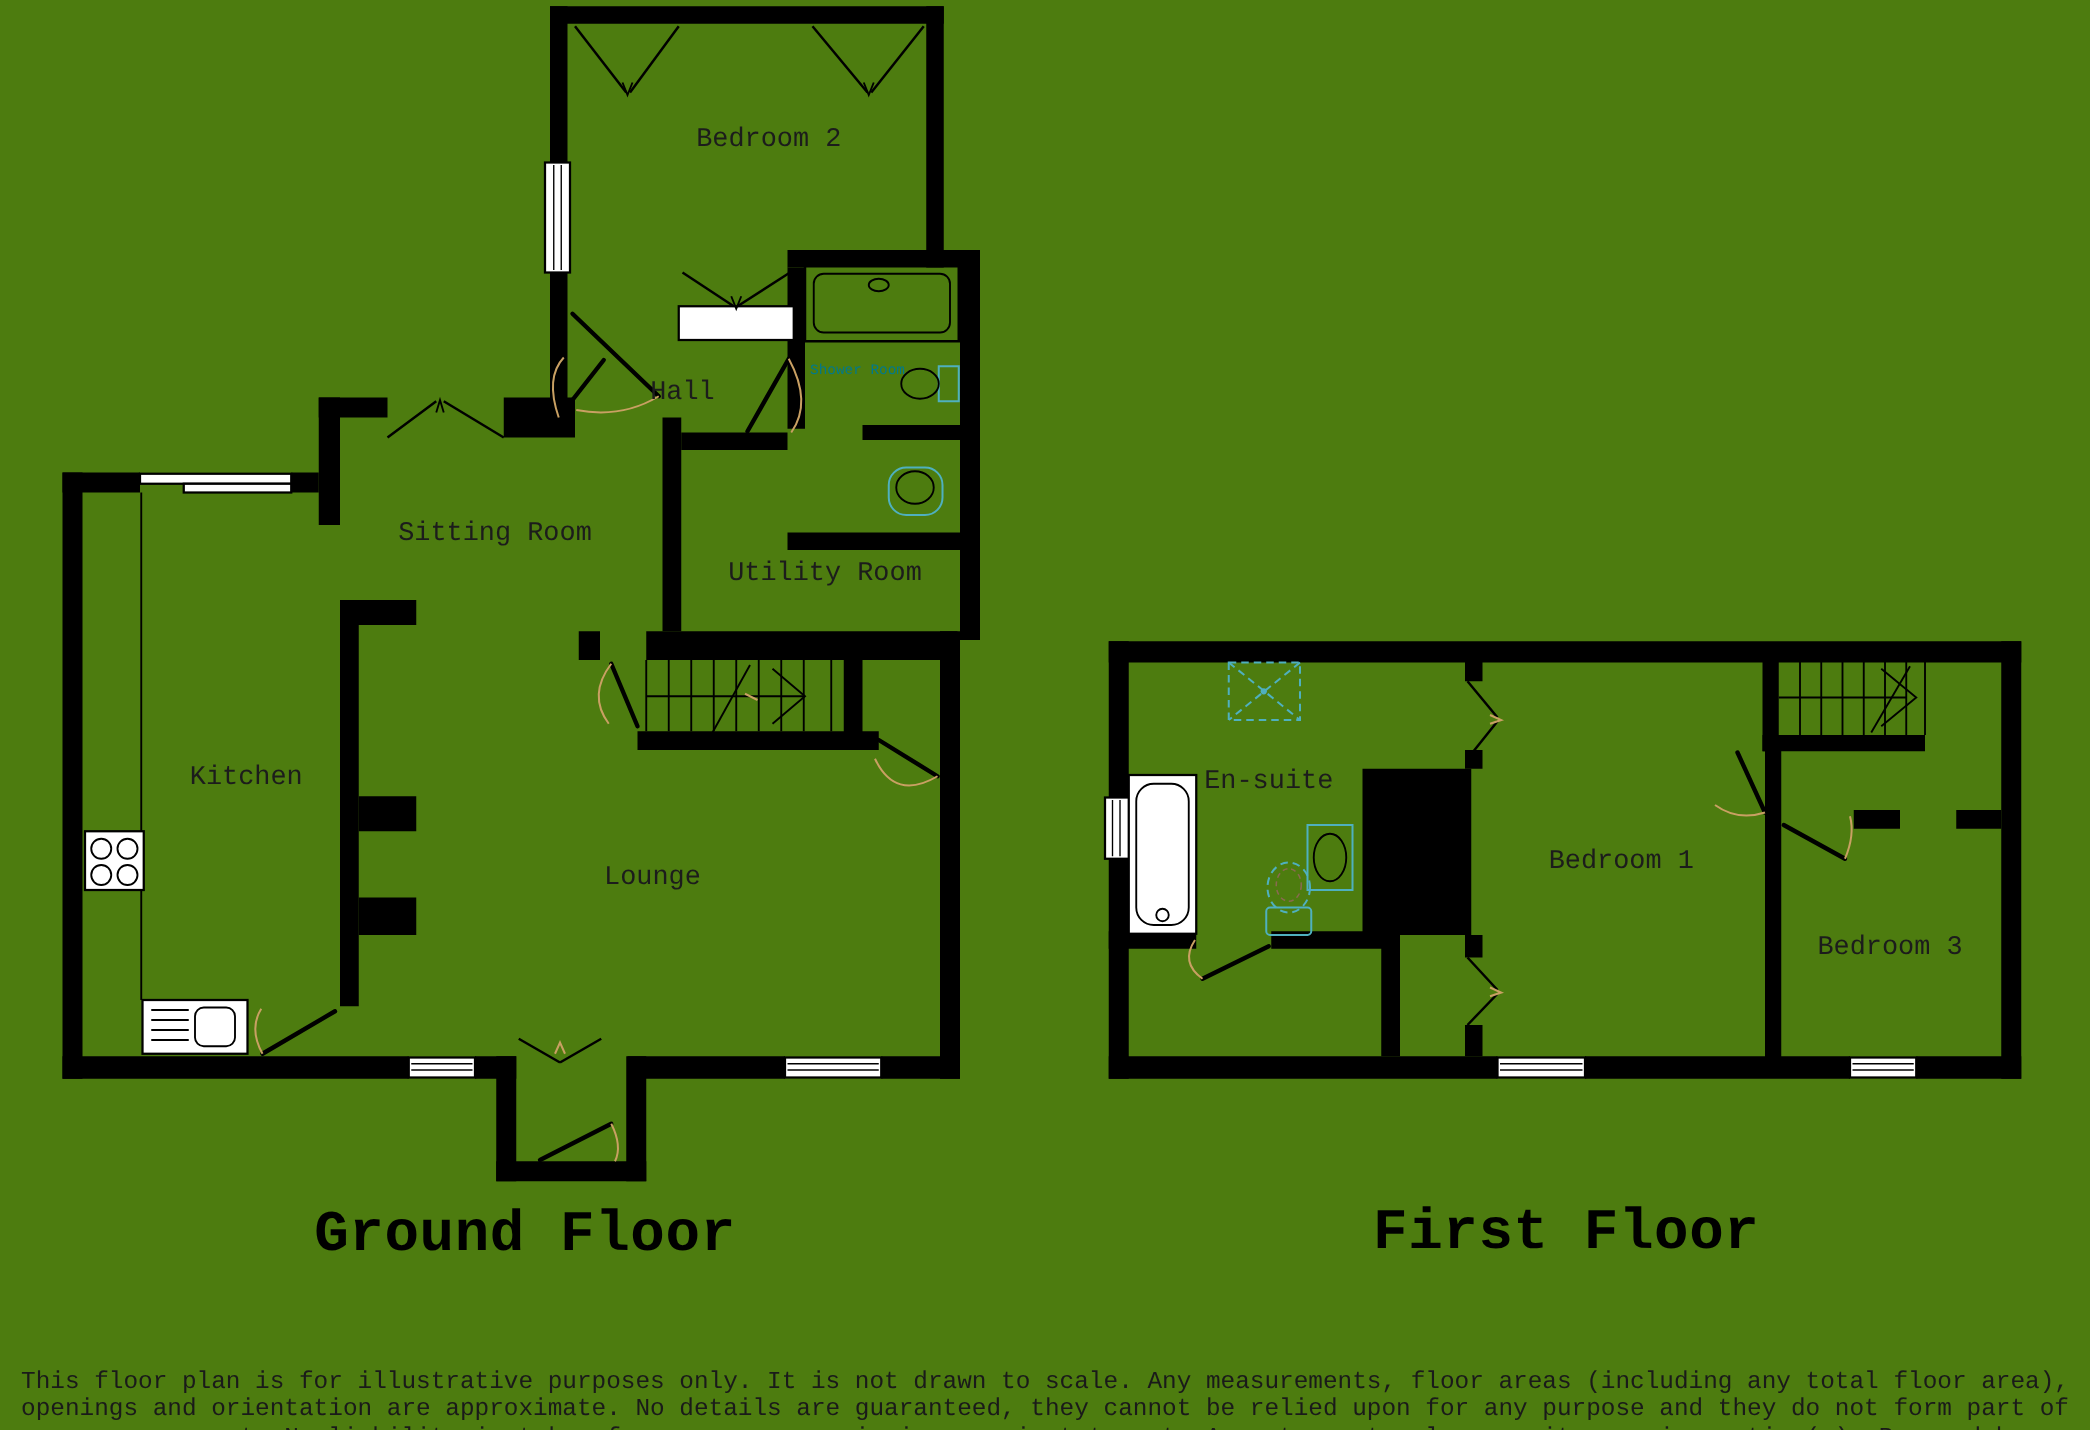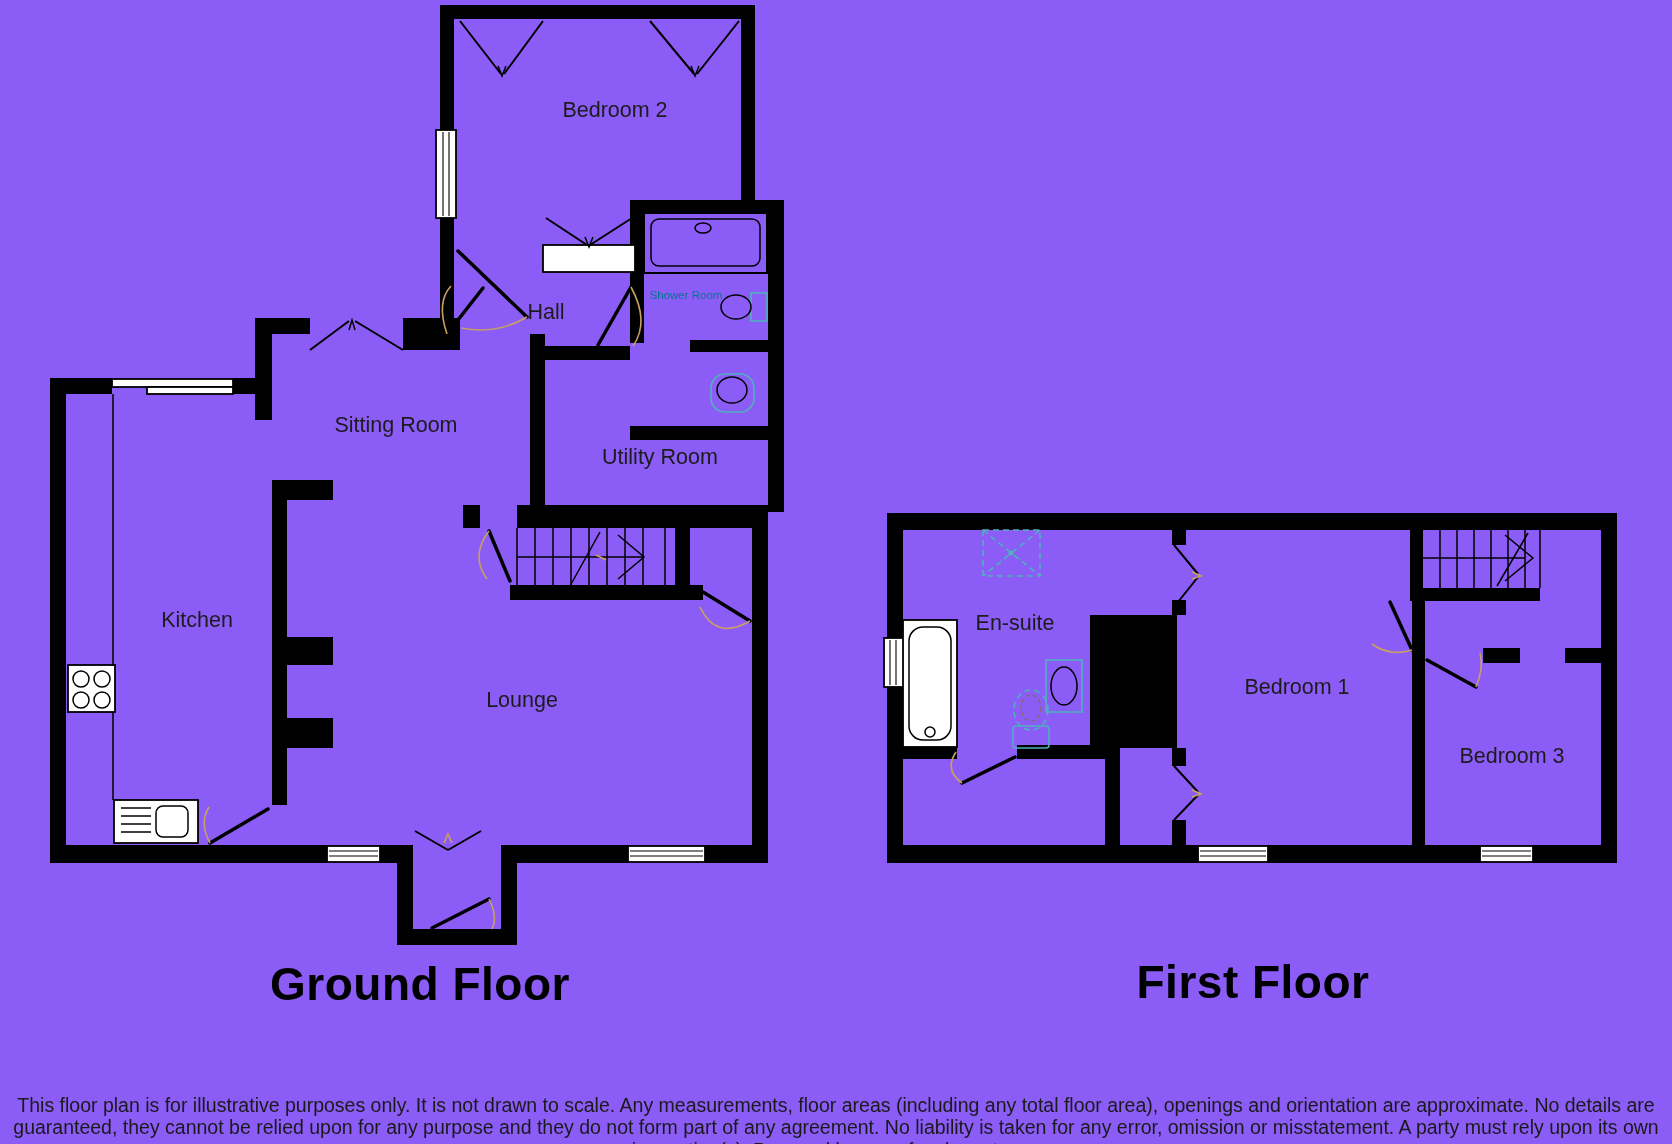--- a/index.html
+++ b/index.html
@@ -1,21 +1,21 @@
 <!DOCTYPE html>
 <html style="--wall: #000000; --label: #1c1c1c; --fixture: #4fb0bf; --fixture_label: #00798c; --swing: #c9a063;"><head>
 <meta charset="utf-8">
 <style>
   html,body{margin:0;padding:0;background:#ffffff;}
   .canvas{
     position:relative;
     width:1672px;
     height:1144px;
-    background:#8b5cf6;
-    font-family:Liberation Sans, sans-serif;
+    background:#4d7c0f;
+    font-family:Liberation Mono, monospace;
     overflow:hidden;
   }
   svg{position:absolute;left:0;top:0;}
   .wall{fill:var(--wall,#000);}
   .thin{stroke:var(--wall,#000);stroke-width:2;fill:none;}
   .thin15{stroke:var(--wall,#000);stroke-width:1.5;fill:none;}
   .leaf{stroke:var(--wall,#000);stroke-width:3.5;fill:none;stroke-linecap:round;}
   .arc{stroke:var(--swing,#c9a063);stroke-width:1.6;fill:none;}
   .winbox{fill:#fff;stroke:var(--wall,#000);stroke-width:1.8;}
   .winline{stroke:var(--wall,#000);stroke-width:1.1;}

